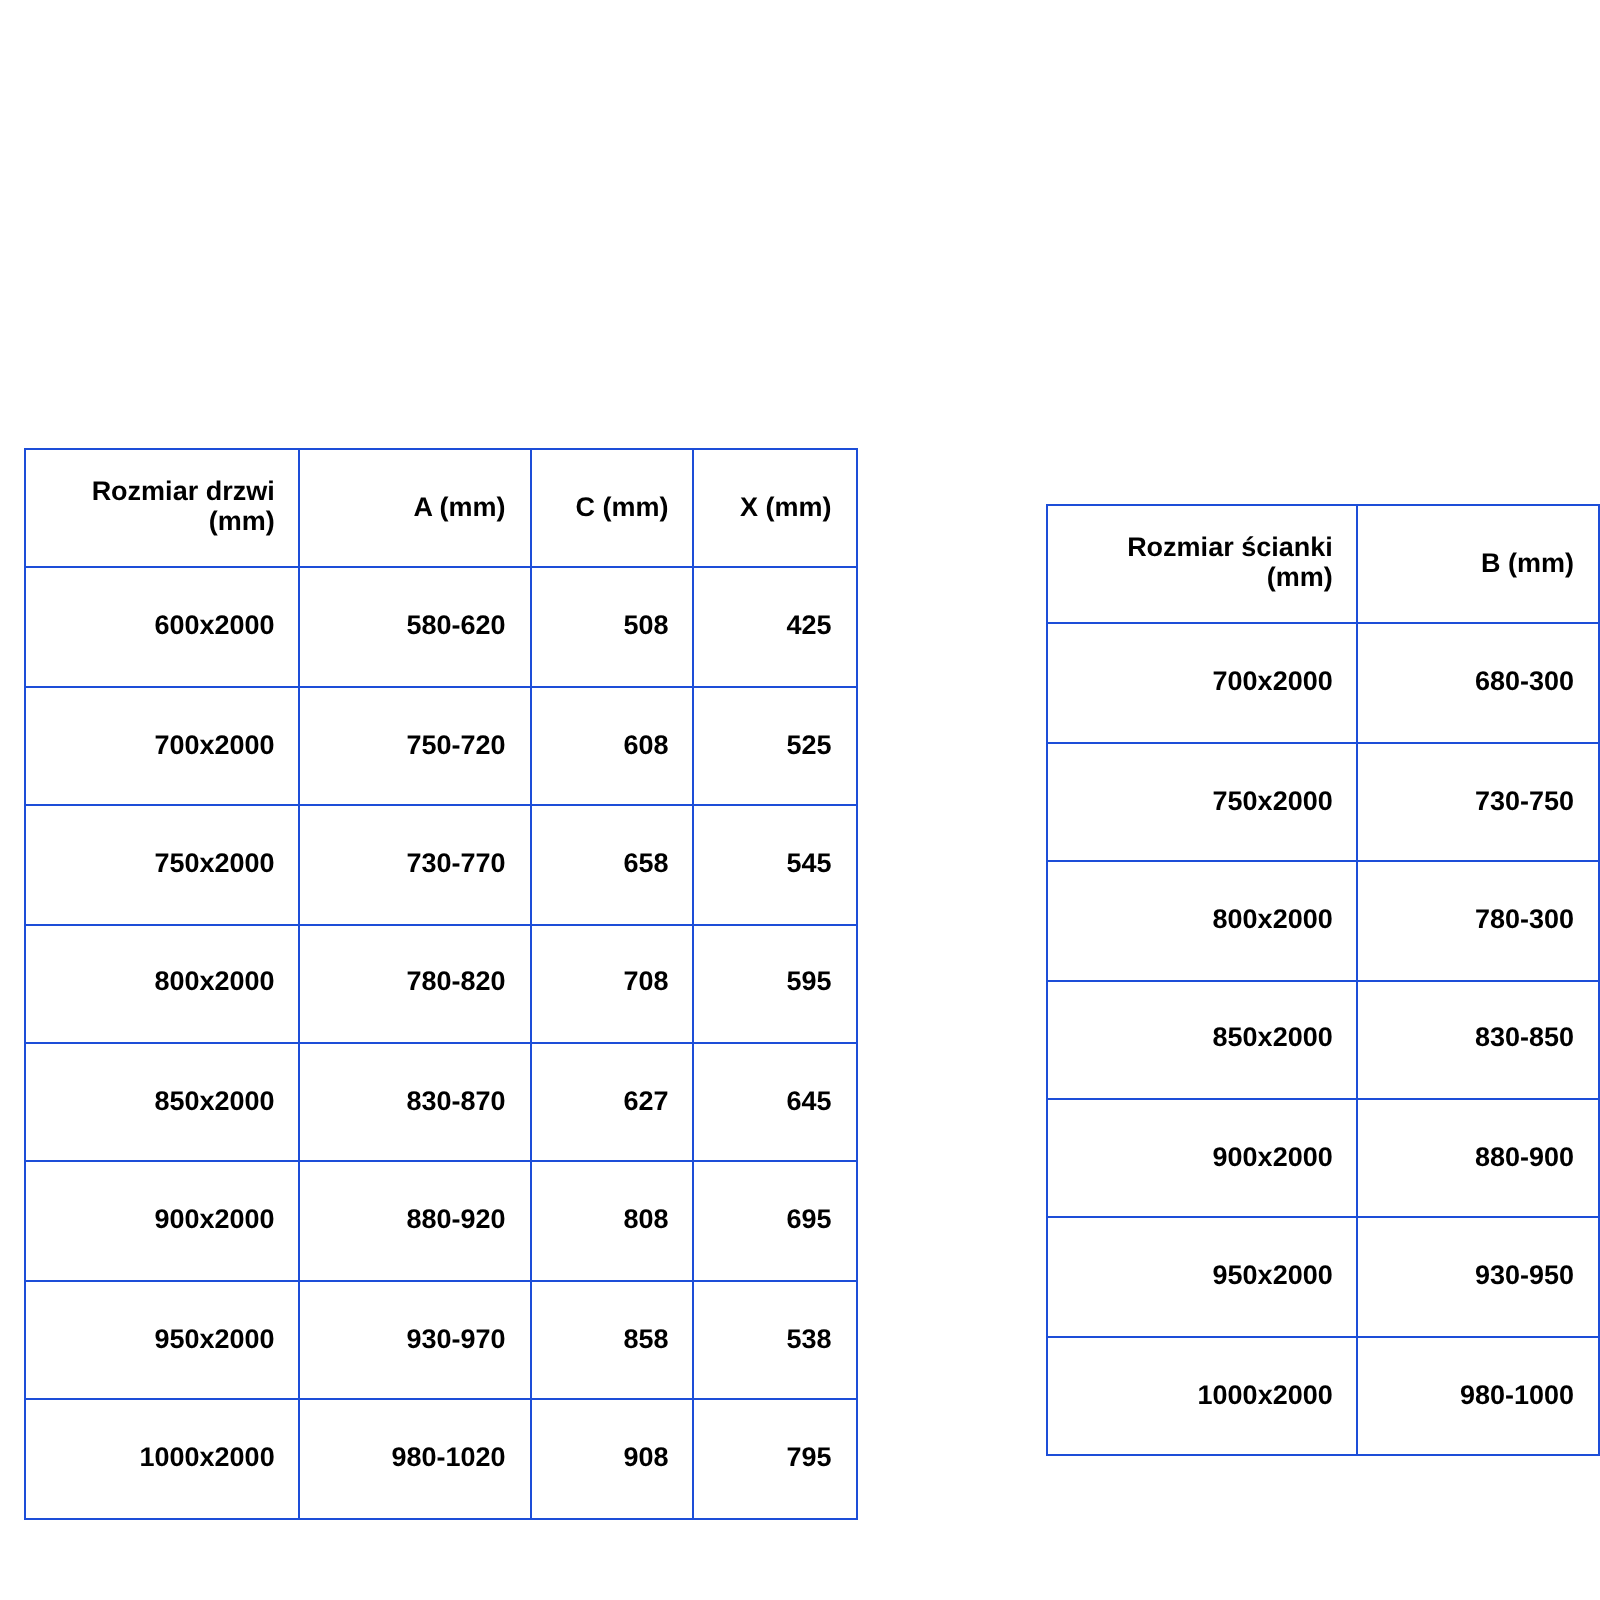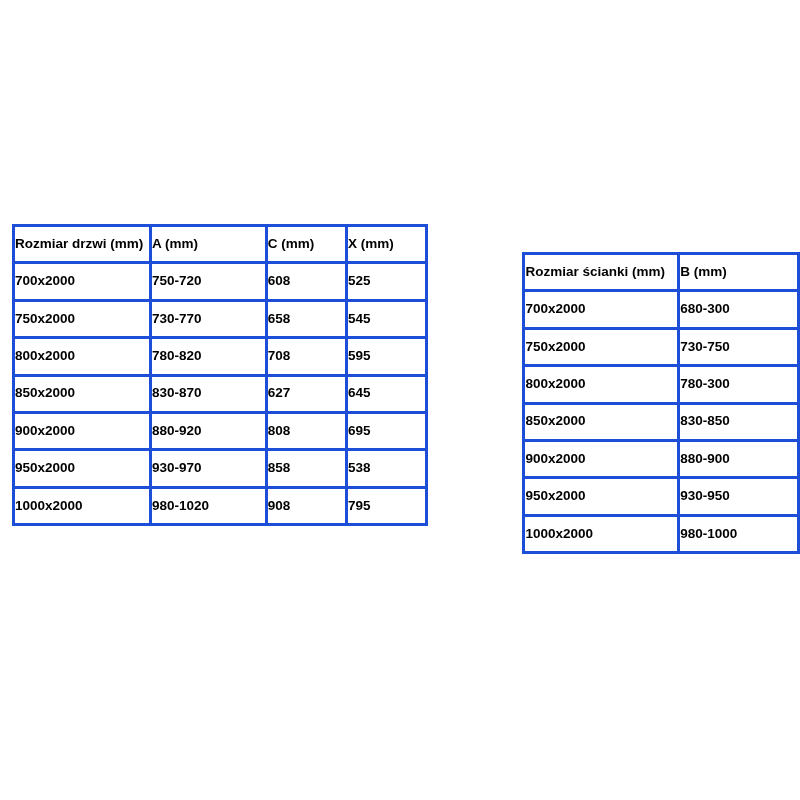--- a/index.html
+++ b/index.html
@@ -36,25 +36,25 @@
   }
   .table-block.right {
     margin-left: 94px;
     margin-top: 28px;
   }
   table {
     border-collapse: collapse;
     table-layout: fixed;
   }
   table td, table th {
-    border: 3px solid #1d4ed8;
-    text-align: left;
+    border: 1px solid #1d4ed8;
+    text-align: right;
     vertical-align: middle;
     color: #000000;
-    padding: 0;
+    padding: 12px;
     font-size: 13.5px;
     line-height: 1.1;
     height: 34.4px;
   }
   table th {
     font-weight: bold;
     font-size: 13.5px;
   }
   table td {
     font-weight: bold;
@@ -84,20 +84,26 @@
         </colgroup>
         <thead>
           <tr>
             <th>Rozmiar drzwi (mm)</th>
             <th>A (mm)</th>
             <th>C (mm)</th>
             <th>X (mm)</th>
           </tr>
         </thead>
         <tbody>
+          <tr>
+            <td>600x2000</td>
+            <td>580-620</td>
+            <td>508</td>
+            <td>425</td>
+          </tr>
           <tr>
             <td>700x2000</td>
             <td>750-720</td>
             <td>608</td>
             <td>525</td>
           </tr>
           <tr>
             <td>750x2000</td>
             <td>730-770</td>
             <td>658</td>

